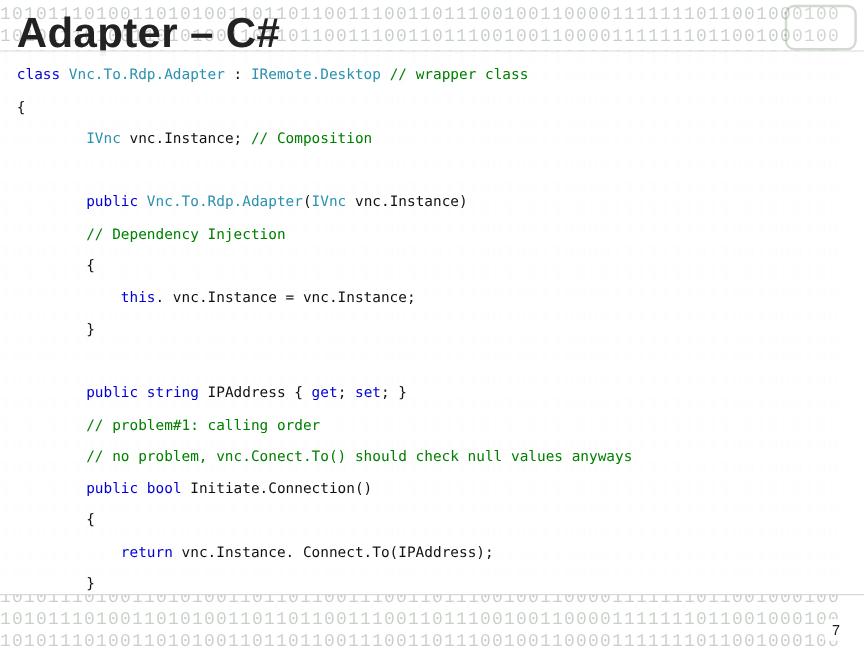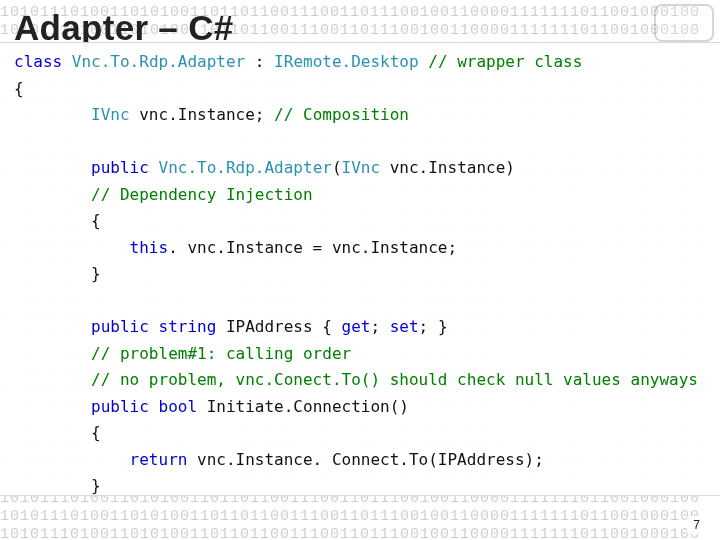--- a/index.html
+++ b/index.html
@@ -46,21 +46,21 @@
     width: 720px;
     height: 454px;
     background: rgba(255,255,255,0.94);
     border-top: 1.5px solid rgba(0,0,0,0.15);
     border-bottom: 1.5px solid rgba(0,0,0,0.15);
     box-sizing: border-box;
     padding: 6px 10px 6px 14px;
   }
   .code {
     font-family: Consolas, Monaco, monospace;
-    font-size: 16px;
+    font-size: 12px;
     line-height: 26.5px;
     white-space: pre;
     color: #111;
   }
   .kw   { color: #0000d6; } 
   .typ  { color: #2b91af; } 
   .cmt  { color: #008000; } 
   .page-num {
     position: absolute;
     right: 14px;

